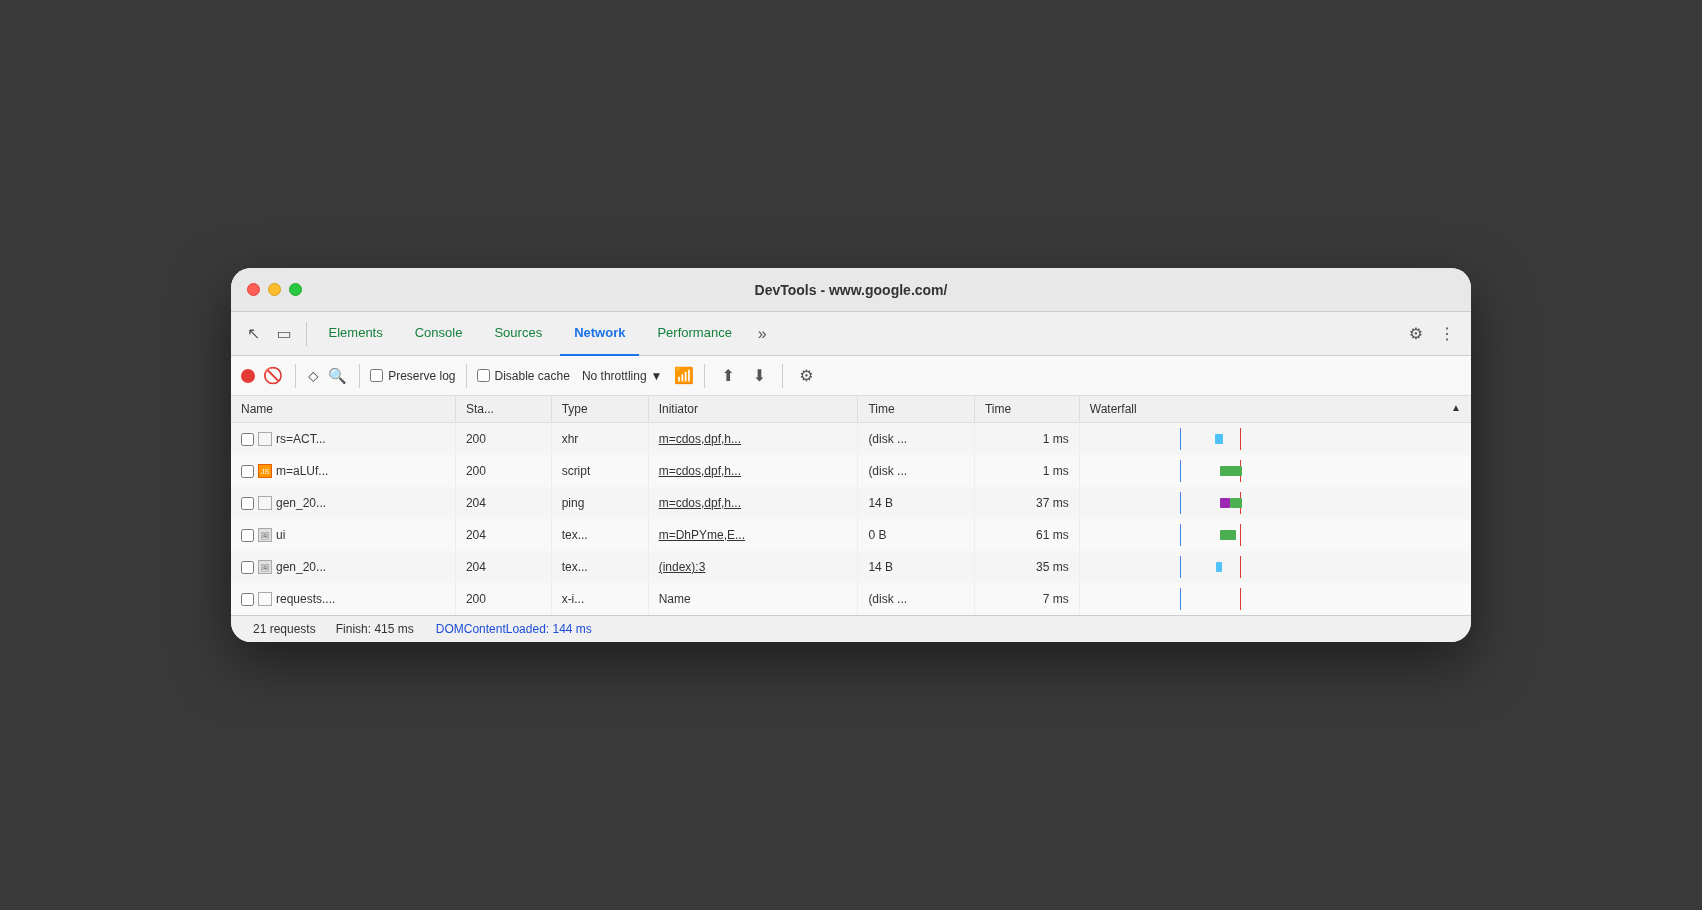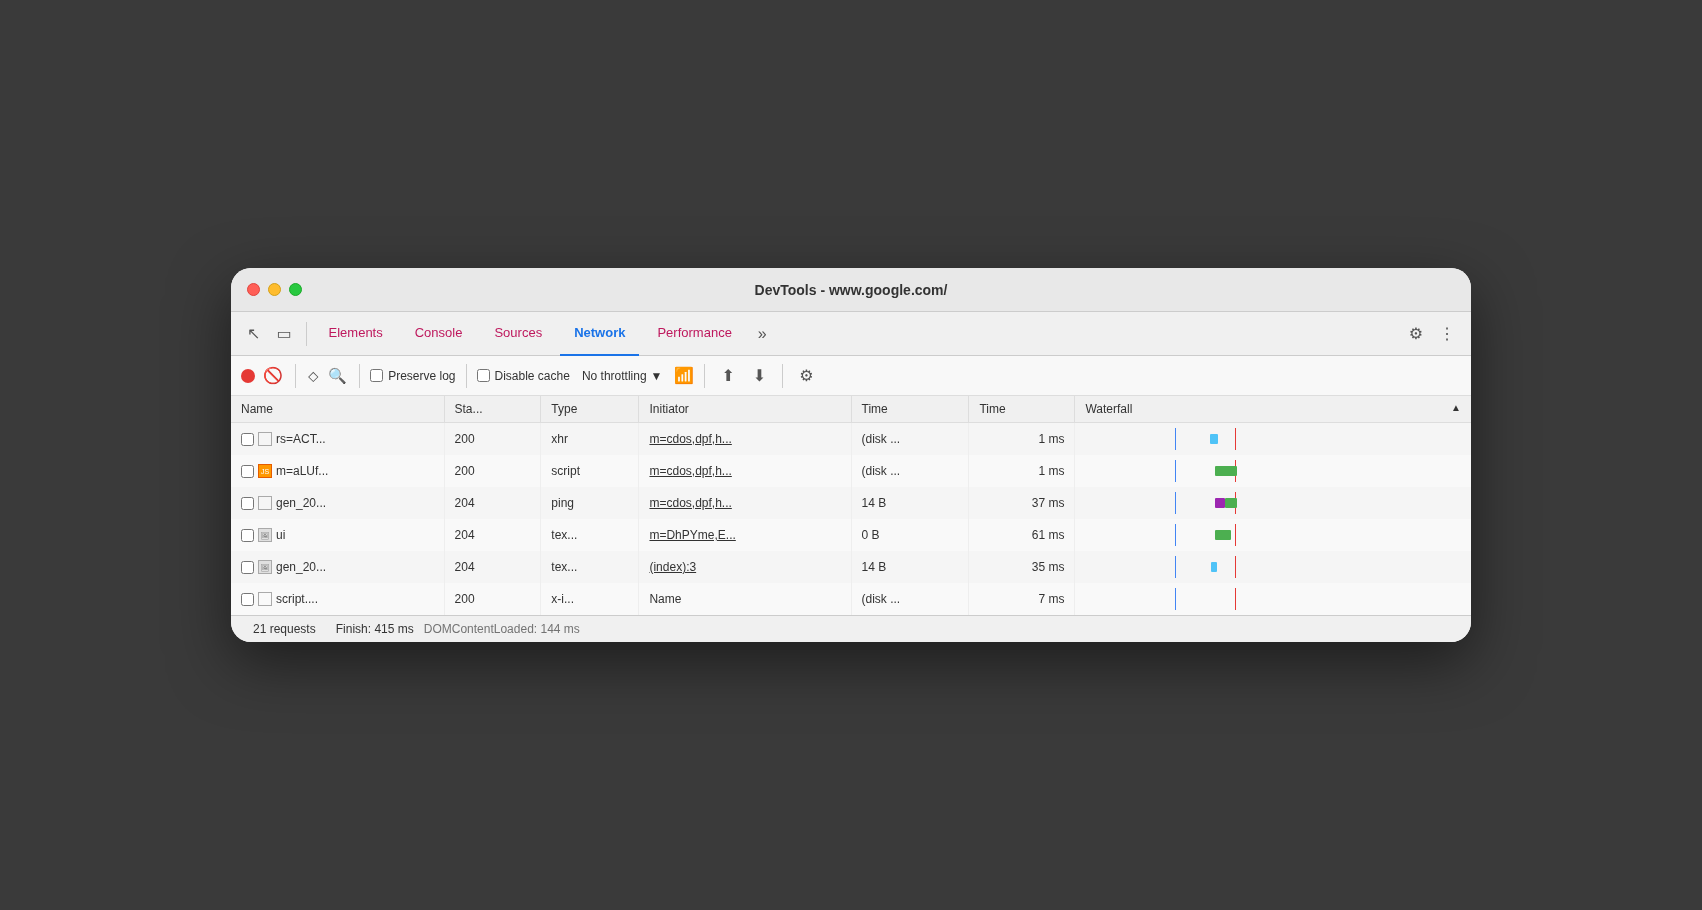--- a/index.html
+++ b/index.html
@@ -67,21 +67,21 @@
       height: 24px;
       background: #ccc;
       margin: 0 4px;
     }
     .tab {
       padding: 0 14px;
       height: 44px;
       display: flex;
       align-items: center;
       font-size: 13px;
-      color: #be185d;
+      color: #15803d;
       cursor: pointer;
       border-bottom: 2px solid transparent;
       position: relative;
     }
     .tab.active {
       color: #1a73e8;
       border-bottom: 2px solid #1a73e8;
       font-weight: 600;
     }
     .tab-more {
@@ -215,21 +215,21 @@
       padding: 4px 12px;
       font-size: 12px;
     }
     .status-seg-divider {
       width: 1px;
       height: 20px;
       background: #ccc;
     }
     .status-requests { margin-right: 10px; }
     .status-finish { margin-left: 10px; margin-right: 4px; }
-    .status-dom { margin-left: 6px; color: #737373; font-weight: 500; }
+    .status-dom { margin-left: 18px; color: #1d4ed8; font-weight: 500; }
     .header-sort-icon { float: right; font-size: 10px; }
     .file-icon-empty { display: inline-block; width: 14px; height: 14px; border: 1px solid #aaa; vertical-align: middle; margin-right: 4px; }
     .file-icon-js {
       display: inline-block;
       width: 14px;
       height: 14px;
       background: #ff9800;
       border: 1px solid #e65c00;
       vertical-align: middle;
       margin-right: 4px;
@@ -443,21 +443,21 @@
             <td style="text-align: right;">35 ms</td>
             <td style="position: relative; min-width: 180px; height: 24px;">
               <div style="position: relative; width: 180px; height: 22px;">
                 <div style="position: absolute; left: 90px; top: 0px; width: 1px; height: 100%; background: rgb(66, 133, 244);"></div>
                 <div style="position: absolute; left: 150px; top: 0px; width: 1px; height: 100%; background: rgb(229, 57, 53);"></div>
                 <div style="position: absolute; left: 126px; width: 6px; height: 10px; top: 6px; background: rgb(79, 195, 247); border-radius: 1px;"></div>
               </div>
             </td>
           </tr>
           <tr>
-            <td><input type="checkbox" style="margin-right: 4px; vertical-align: middle;"><span class="file-icon-empty"></span><span>script....</span></td>
+            <td><input type="checkbox" style="margin-right: 4px; vertical-align: middle;"><span class="file-icon-empty"></span><span>requests....</span></td>
             <td>200</td>
             <td>x-i...</td>
             <td>Name</td>
             <td>(disk ...</td>
             <td style="text-align: right;">7 ms</td>
             <td style="position: relative; min-width: 180px; height: 24px;">
               <div style="position: relative; width: 180px; height: 22px;">
                 <div style="position: absolute; left: 90px; top: 0px; width: 1px; height: 100%; background: rgb(66, 133, 244);"></div>
                 <div style="position: absolute; left: 150px; top: 0px; width: 1px; height: 100%; background: rgb(229, 57, 53);"></div>
               </div>

